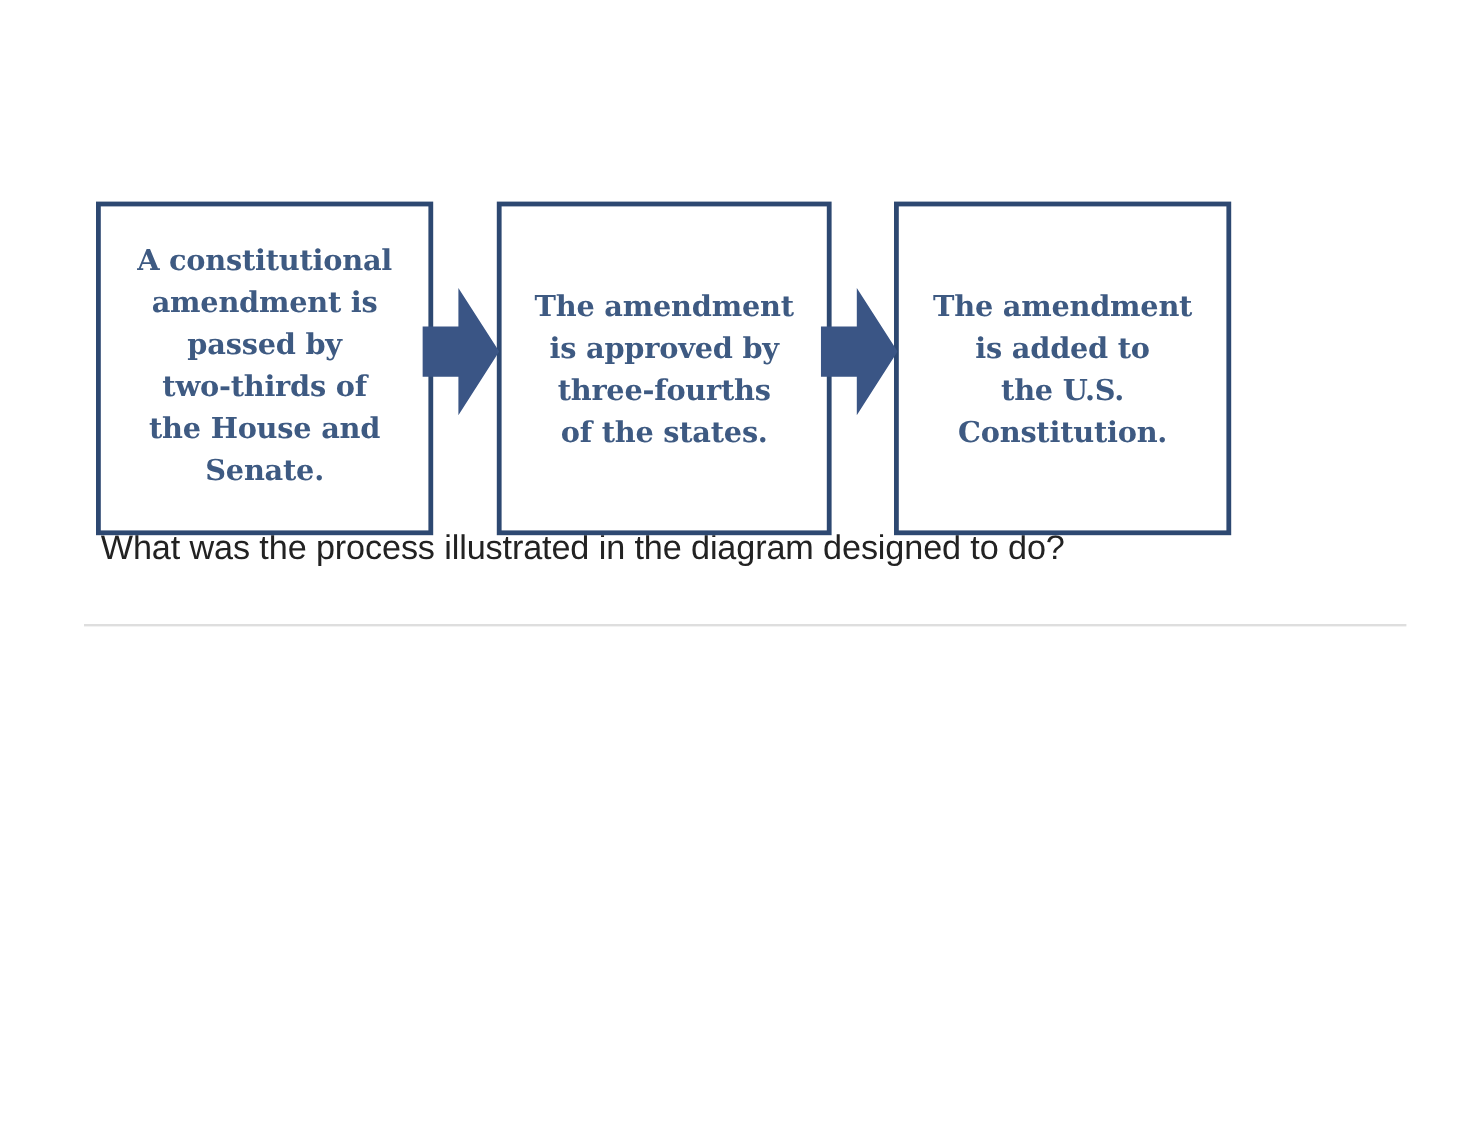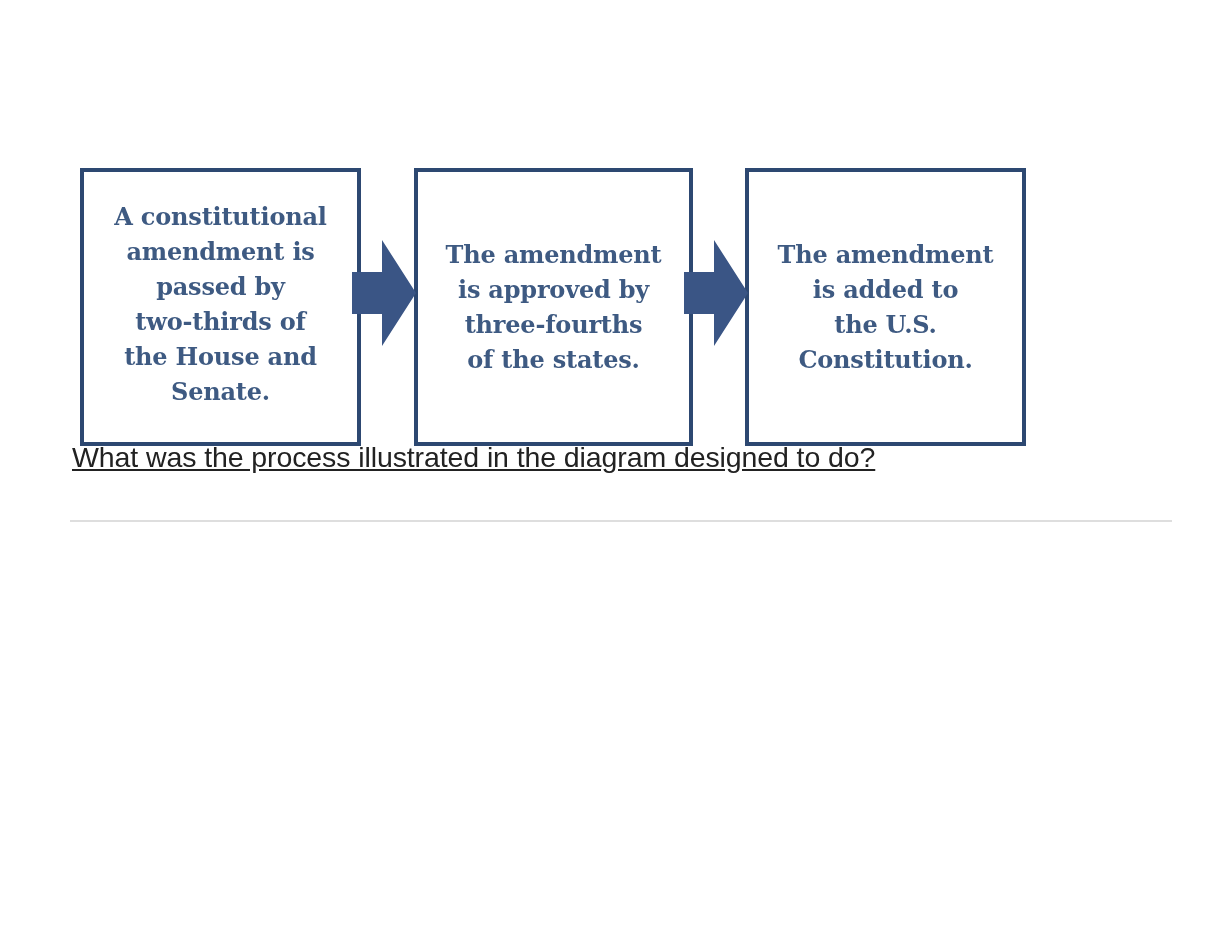--- a/index.html
+++ b/index.html
@@ -66,29 +66,28 @@
     height: 122px;
     z-index: 2;
   }
   .flow-arrow svg { display: block; width: 100%; height: 100%; }
   #arrow-1 { left: 352px; }
   #arrow-2 { left: 684px; }
 
   
   .question {
     position: absolute;
-    left: 72px;
+    left: 84px;
     top: 437px;
     width: 1060px;
     font-family: "Liberation Sans", sans-serif;
     font-size: 28.5px;
     line-height: 40px;
     color: #222222;
     letter-spacing: -0.1px;
-    text-decoration: underline;
   }
 
   
   .divider {
     position: absolute;
     left: 70px;
     top: 520px;
     width: 1102px;
     height: 2px;
     background: #dedede;

